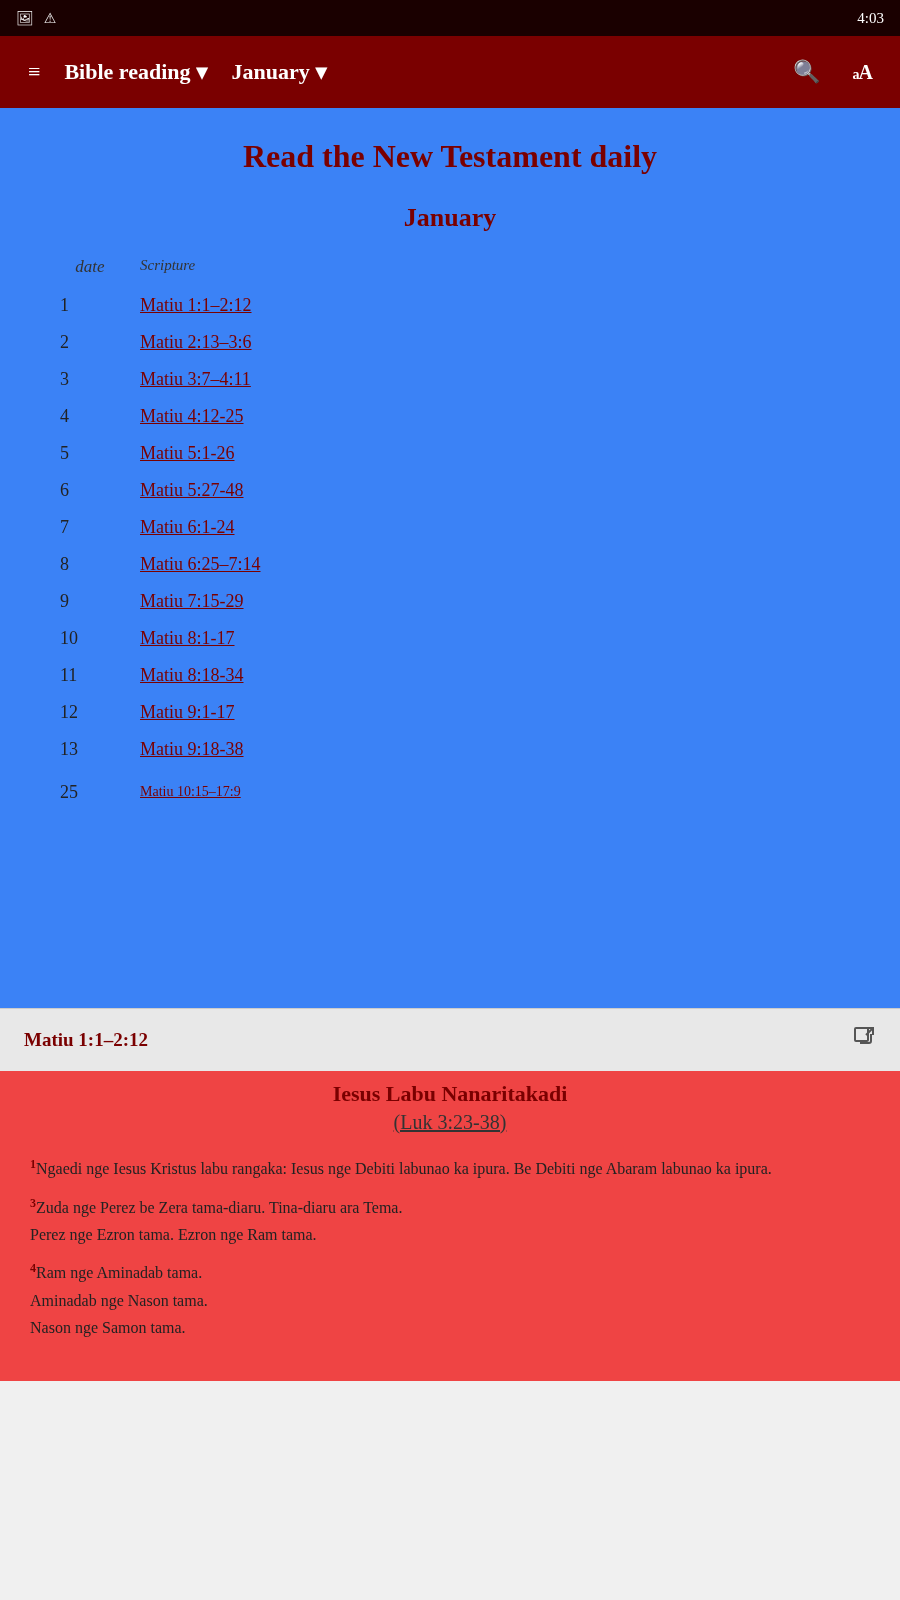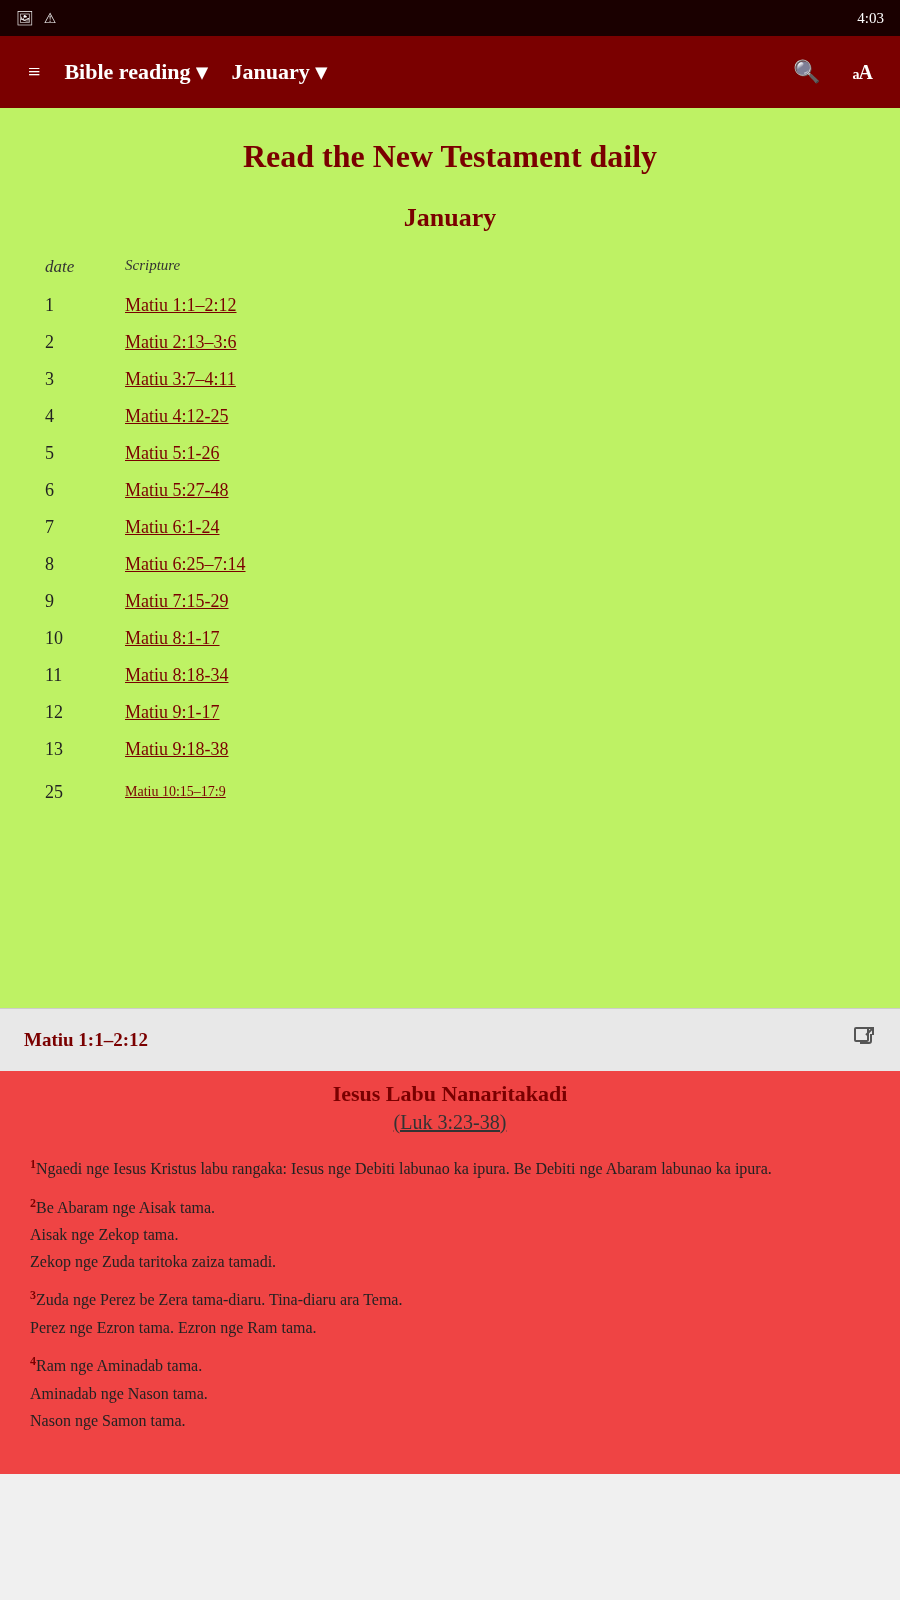--- a/index.html
+++ b/index.html
@@ -79,22 +79,22 @@
 
     .nav-search, .nav-font {
       color: white;
       font-size: 22px;
       cursor: pointer;
       padding: 8px;
     }
 
     
     .main-content {
-      background: #bef264;
-      padding: 30px 45px;
+      background: #3b82f6;
+      padding: 30px 60px;
       min-height: 900px;
     }
 
     .page-title {
       color: #7a0000;
       font-size: 32px;
       font-weight: bold;
       text-align: center;
       margin-bottom: 28px;
     }
@@ -115,20 +115,21 @@
       display: flex;
       gap: 20px;
       padding: 4px 0 10px 0;
     }
 
     .col-date-header {
       color: #333;
       font-size: 17px;
       width: 60px;
       font-style: italic;
+      text-align: center;
     }
 
     .col-scripture-header {
       color: #333;
       font-size: 15px;
       font-style: italic;
     }
 
     .reading-row {
       display: flex;
@@ -336,18 +337,17 @@
       </svg>
     </span>
   </div>
 
   <div class="panel-body">
     <div class="passage-title">Iesus Labu Nanaritakadi</div>
     <div class="passage-subtitle">(Luk 3:23-38)</div>
 
     <div class="passage-text" id="passage-text-container">
         <p style="margin-bottom: 10px;"><sup class="verse-num">1</sup>Ngaedi nge Iesus Kristus labu rangaka: Iesus nge Debiti labunao ka ipura. Be Debiti nge Abaram labunao ka ipura.</p>
-        <p style="margin-bottom: 10px;"><sup class="verse-num">2</sup>Be Abaram nge Aisak tama.<br>Aisak nge Zekop tama.<br>Zekop nge Zuda taritoka zaiza tamadi.</p>
         <p style="margin-bottom: 10px;"><sup class="verse-num">3</sup>Zuda nge Perez be Zera tama-diaru. Tina-diaru ara Tema.<br>Perez nge Ezron tama. Ezron nge Ram tama.</p>
         <p style="margin-bottom: 10px;"><sup class="verse-num">4</sup>Ram nge Aminadab tama.<br>Aminadab nge Nason tama.<br>Nason nge Samon tama.</p>
       </div>
   </div>
 </div>
 
 </body></html>

